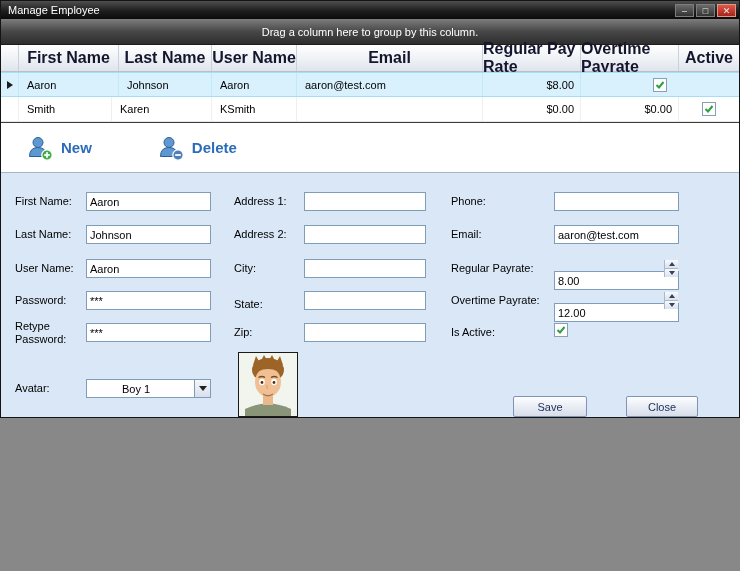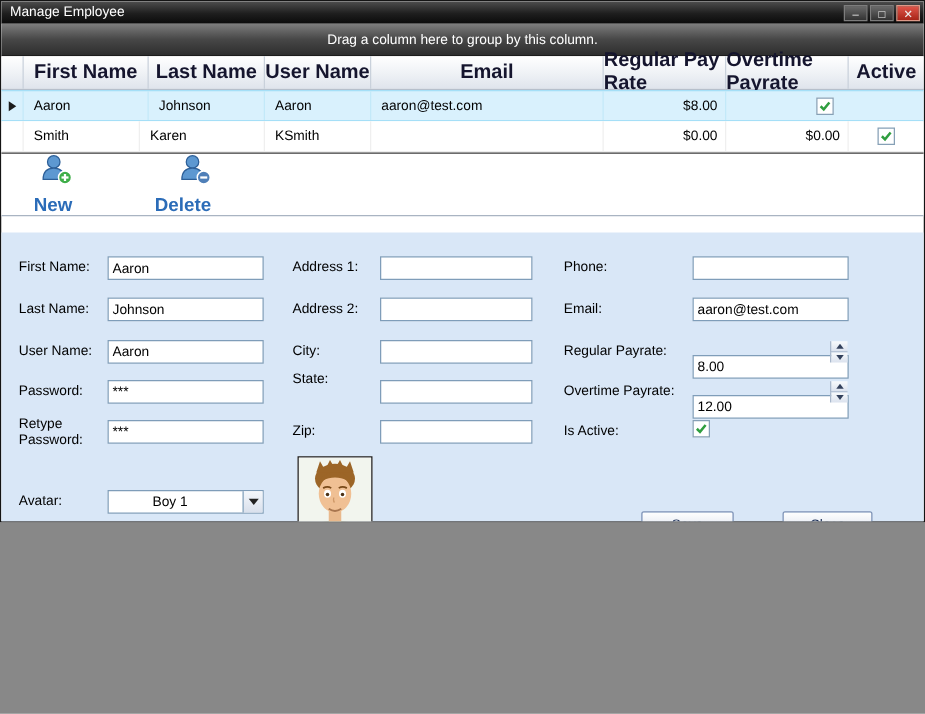--- a/index.html
+++ b/index.html
@@ -61,26 +61,26 @@
     width: 14px; height: 14px; background: #fff; border: 1px solid #86a0b6;
     display: flex; align-items: center; justify-content: center;
   }
   .gridfill { flex: 1; background: #fff; }
   
   .toolbar {
     height: 51px; flex: 0 0 51px; background: #fff;
     border-top: 1px solid #3c3c3c; border-bottom: 1px solid #a9b4c2;
     display: flex; align-items: center;
   }
-  .toolbtn { display: flex; align-items: flex-end; gap: 8px; cursor: default; flex-direction: column; }
+  .toolbtn { display: flex; align-items: center; gap: 8px; cursor: default; }
   .toolbtn .tlabel { font-size: 15px; font-weight: bold; color: #2b6cb8; }
   .toolbtn.new { margin-left: 26px; }
   .toolbtn.del { margin-left: 66px; }
   
-  .formarea { height: 251px; flex: 0 0 251px; background: #d9e7f7; position: relative; font-size: 11px; margin-top: 13px; }
+  .formarea { height: 251px; flex: 0 0 251px; background: #d9e7f7; position: relative; font-size: 11px; }
   .flabel { position: absolute; color: #000; font-size: 11px; line-height: 13px; }
   .finput {
     position: absolute; height: 19px; width: 125px;
     border: 1px solid #7f9db9; background: #fff; padding: 1px 3px;
     font: 11px "Liberation Sans", sans-serif; color: #000;
   }
   .spinwrap { position: absolute; width: 125px; height: 19px; }
   .spinwrap .finput { position: absolute; left: 0; top: 12px; width: 100%; padding-right: 32px; }
   .spinner { position: absolute; right: 1px; top: 1px; width: 14px; height: 17px; display: flex; flex-direction: column; }
   .spinbtn {
@@ -221,21 +221,21 @@
     <div class="selectbox" style="left:85px; top:206px;padding-left:31px;">
       <span class="seltext">Boy 1</span>
       <span class="dd">
           <span class="tri-sel"></span>
         </span>
     </div>
 
     <div class="flabel" style="left:233px; top:22px;">Address 1:</div>
     <div class="flabel" style="left:233px; top:55px;">Address 2:</div>
     <div class="flabel" style="left:233px; top:89px;">City:</div>
-    <div class="flabel" style="left:233px; top:111px;">State:</div>
+    <div class="flabel" style="left:233px; top:125px;">State:</div>
     <div class="flabel" style="left:233px; top:153px;">Zip:</div>
 
     <input class="finput" style="left: 303px; top: 19px; width: 122px;" value="">
     <input class="finput" style="left: 303px; top: 52px; width: 122px;" value="">
     <input class="finput" style="left: 303px; top: 86px; width: 122px;" value="">
     <input class="finput" style="left: 303px; top: 118px; width: 122px;" value="">
     <input class="finput" style="left: 303px; top: 150px; width: 122px;" value="">
 
     <div class="flabel" style="left:450px; top:22px;">Phone:</div>
     <div class="flabel" style="left:450px; top:55px;">Email:</div>

